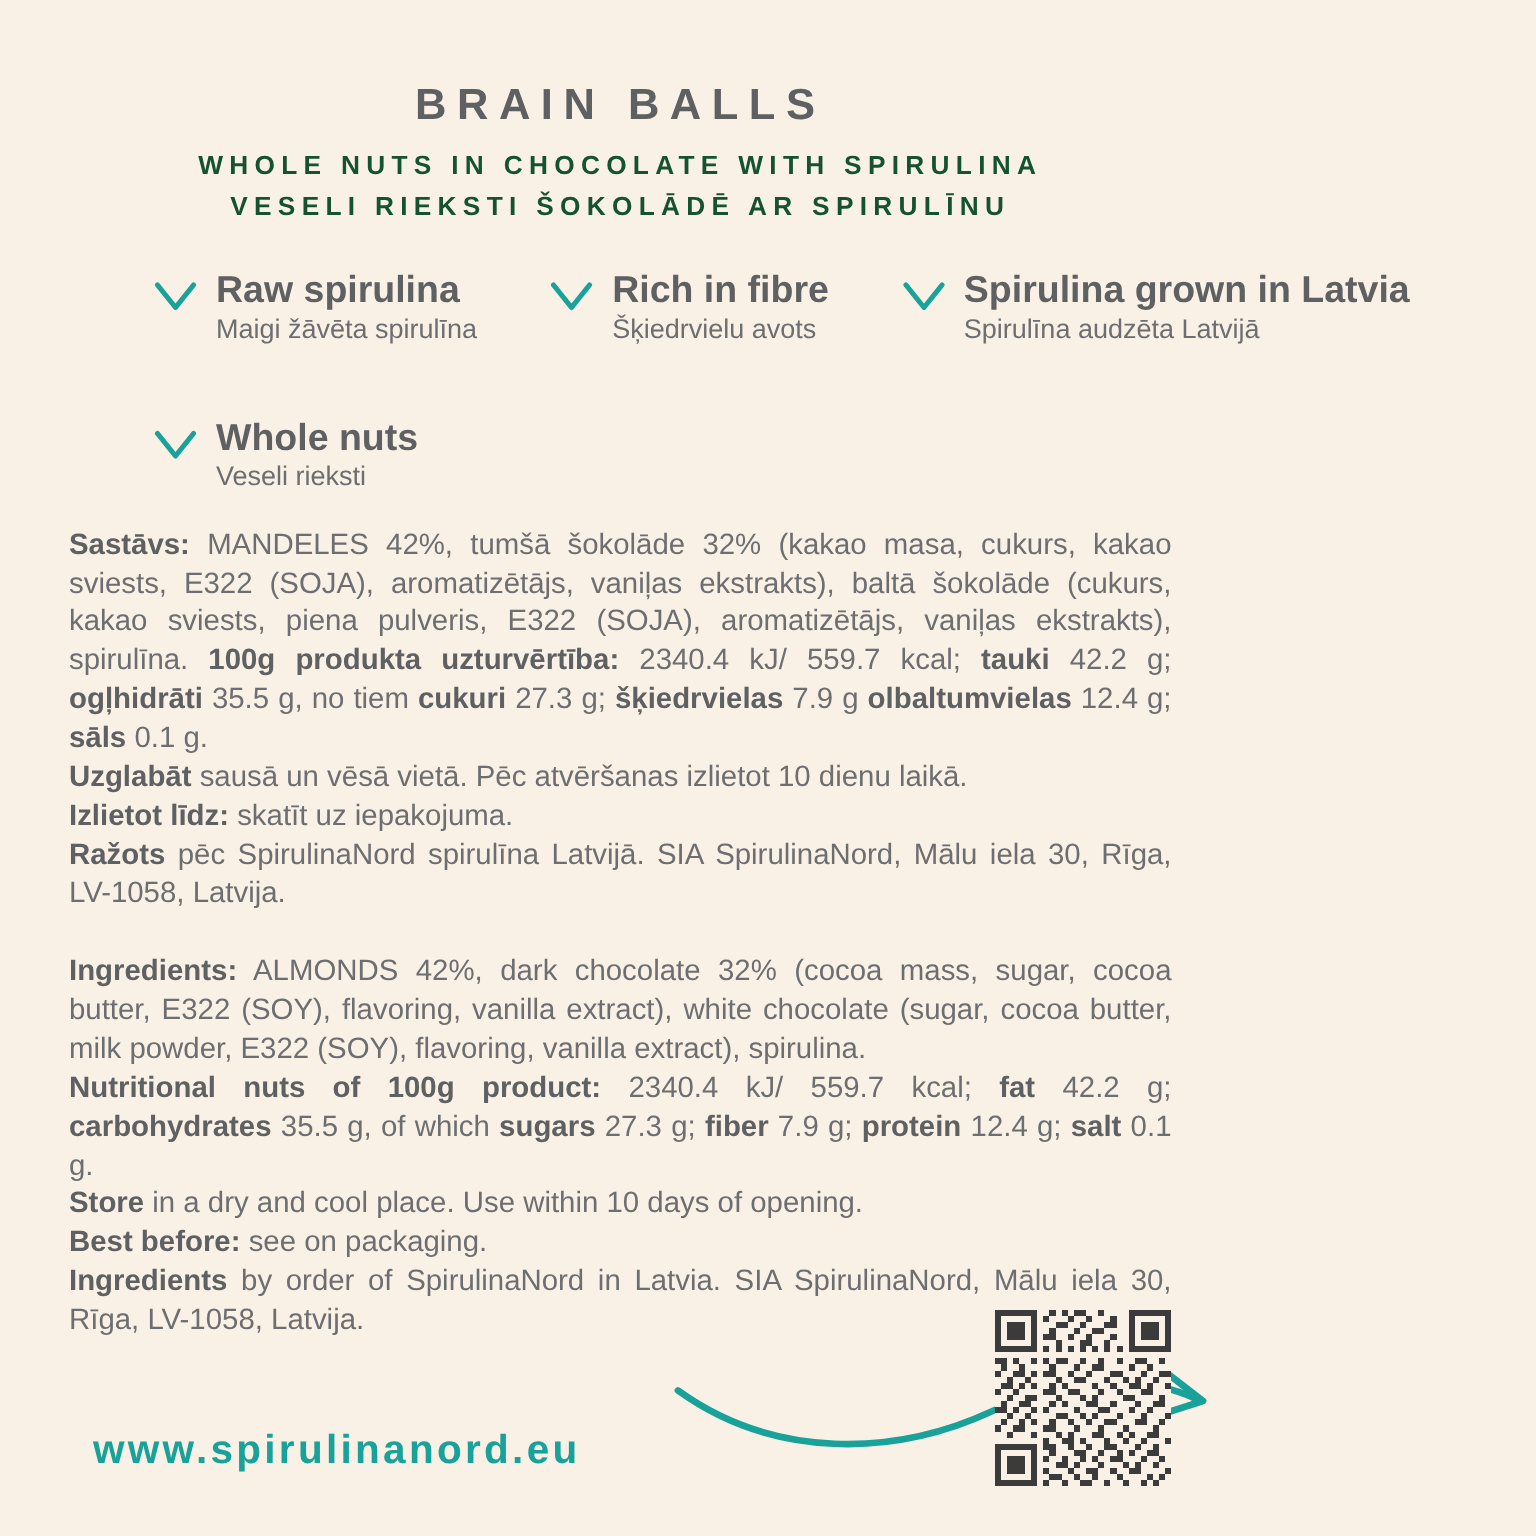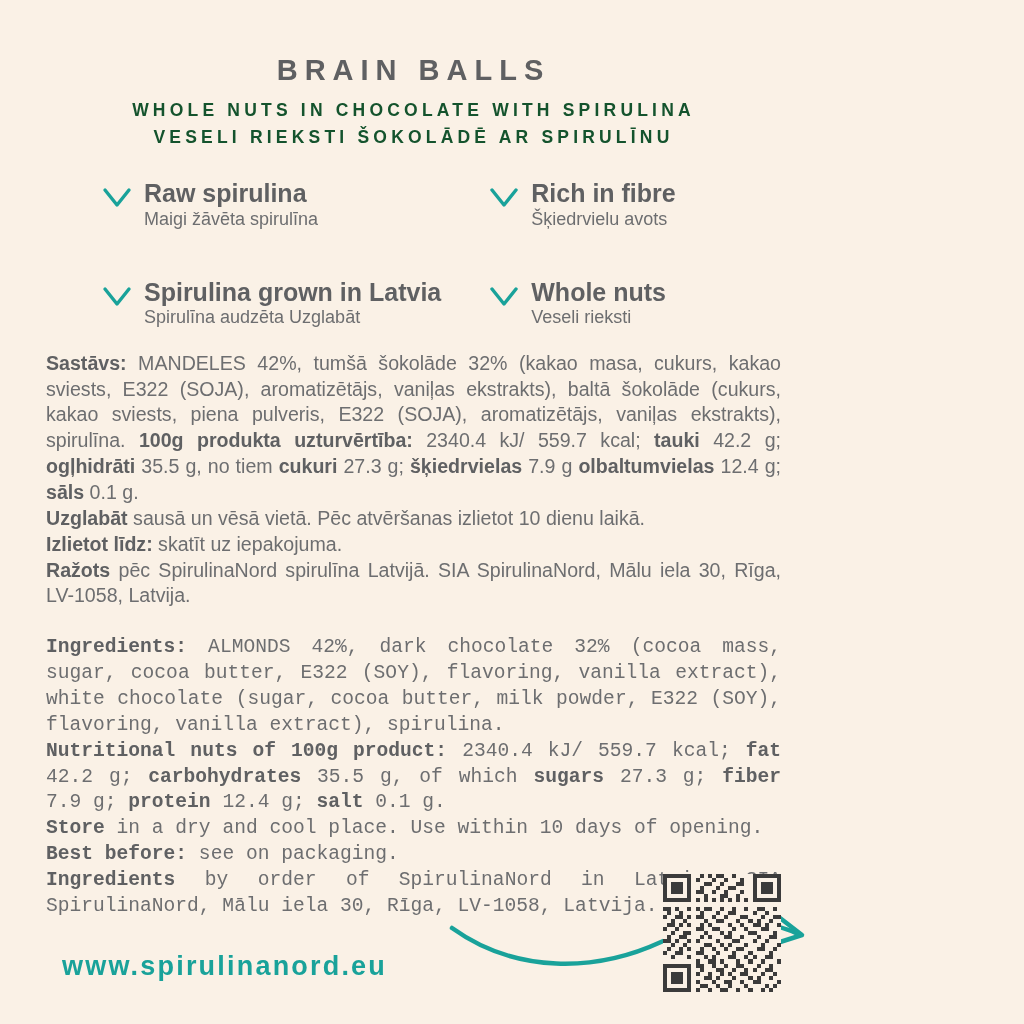--- a/index.html
+++ b/index.html
@@ -37,21 +37,21 @@
     font-weight: bold;
     letter-spacing: 4.2px;
     color: #14532d;
     line-height: 1.55;
   }
 
   
   .features {
     margin-top: 28px;
     display: grid;
-    grid-template-columns: 1fr 1fr;
+    grid-template-columns: 1fr 1fr 1fr;
     row-gap: 14px;
     column-gap: 10px;
     padding-left: 56px;
     padding-right: 10px;
     gap: 48px;
   }
   .feature {
     display: flex;
     align-items: flex-start;
     gap: 12px;
@@ -80,21 +80,21 @@
   
   .block {
     margin-top: 22px;
     font-size: 19.6px;
     line-height: 1.32;
     text-align: justify;
     color: #6d6e70;
   }
   .block p { margin: 0; }
   .block b { font-weight: bold; color: #5f6062; }
-  .block-en { margin-top: 26px; font-family: Liberation Mono, monospace; }
+  .block-en { margin-top: 26px; }
 
   
   .footer {
     position: absolute;
     left: 46px;
     right: 46px;
     bottom: 28px;
     height: 120px;
   }
   .site {
@@ -153,21 +153,21 @@
     </div>
 
     <div class="feature">
       <span class="chev">
         <svg width="30" height="22" viewBox="0 0 30 22">
             <path d="M3 3 L15 18 L27 3" fill="none" stroke="#19a29a" stroke-width="3.4" stroke-linecap="round" stroke-linejoin="round"></path>
           </svg>
       </span>
       <span class="feature-text">
         <div class="feature-en">Spirulina grown in Latvia</div>
-        <div class="feature-lv">Spirulīna audzēta Uzglabāt</div>
+        <div class="feature-lv">Spirulīna audzēta Latvijā</div>
       </span>
     </div>
 
     <div class="feature">
       <span class="chev">
         <svg width="30" height="22" viewBox="0 0 30 22">
             <path d="M3 3 L15 18 L27 3" fill="none" stroke="#19a29a" stroke-width="3.4" stroke-linecap="round" stroke-linejoin="round"></path>
           </svg>
       </span>
       <span class="feature-text">

